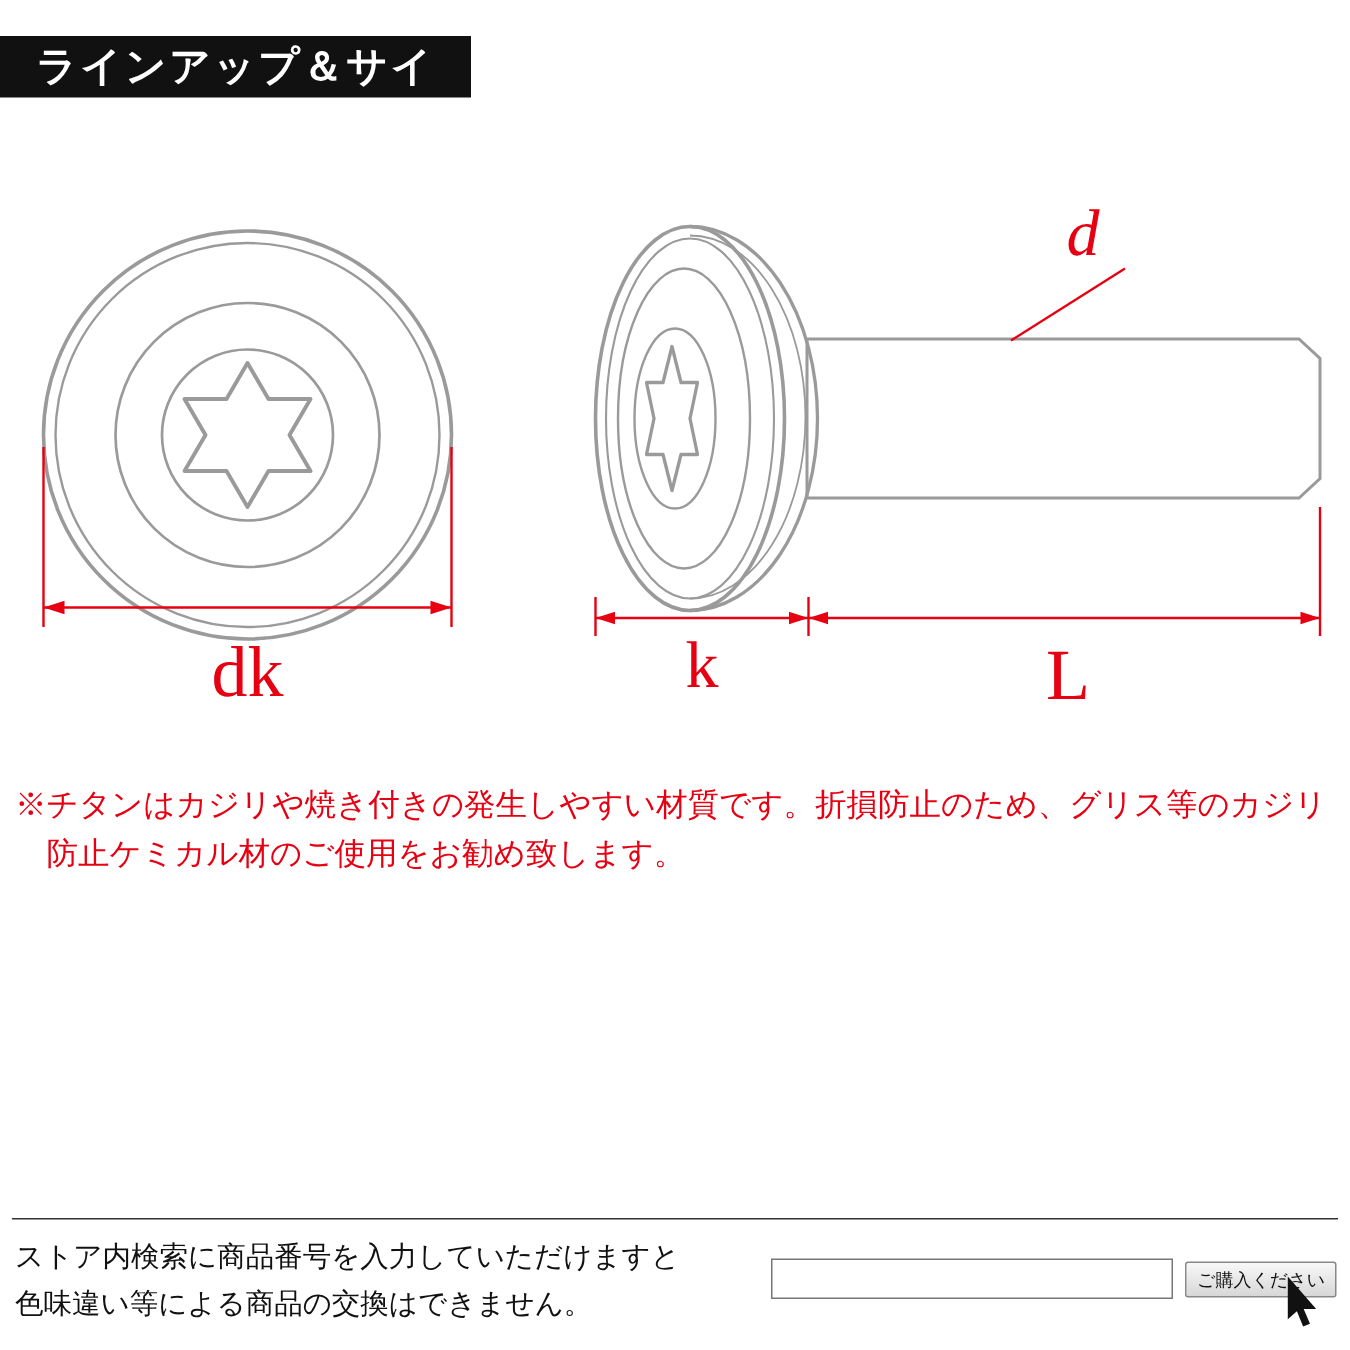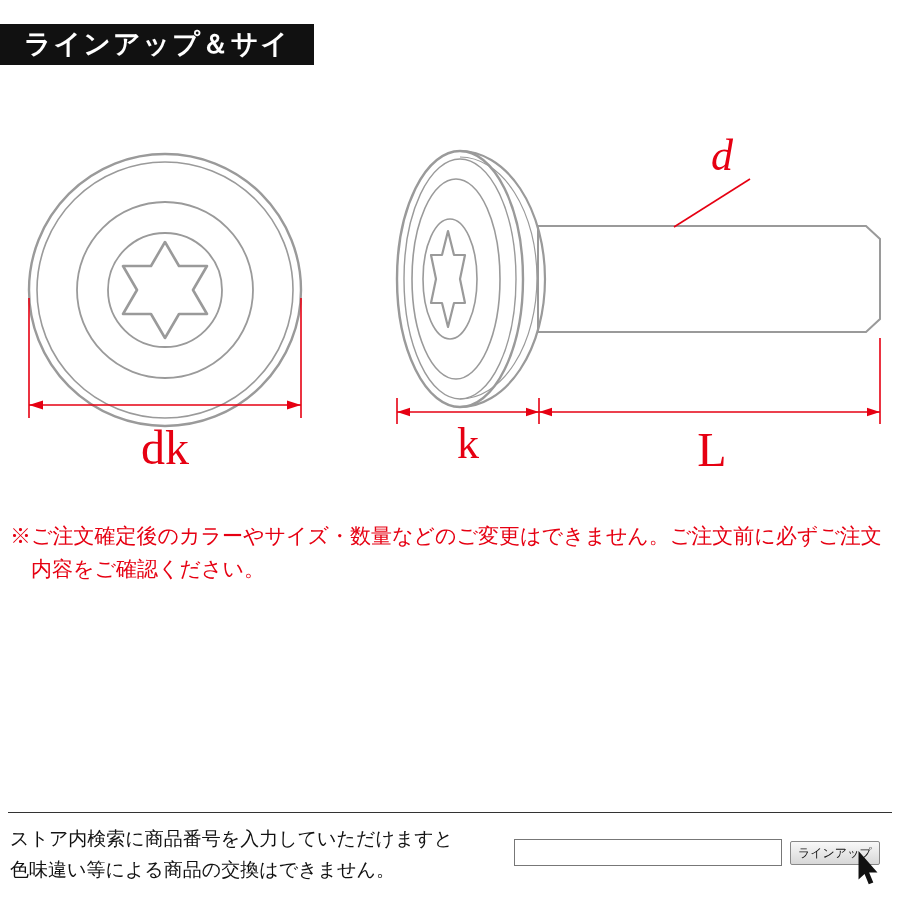--- a/index.html
+++ b/index.html
@@ -97,28 +97,28 @@
       <text class="dim-label" x="712" y="406" font-size="48" text-anchor="middle">L</text>
     </g>
 
     <g>
       <line class="red" x1="674" y1="167" x2="750" y2="119"></line>
       <text class="dim-label" x="722" y="110" font-size="44" text-anchor="middle" font-style="italic">d</text>
     </g>
   </svg>
 
   <div class="notes">
-    <p>※ご注文確定後のカラーやサイズ・数量などのご変更はできません。ご注文前に必ずご注文内容をご確認ください。</p>
+    <p>※チタンはカジリや焼き付きの発生しやすい材質です。折損防止のため、グリス等のカジリ防止ケミカル材のご使用をお勧め致します。</p>
   </div>
 
   <div class="search-section">
     <div class="search-text">
       <div>ストア内検索に商品番号を入力していただけますと</div>
       <div>色味違い等による商品の交換はできません。</div>
     </div>
     <input class="search-input" type="text" value="" style="">
-    <button class="search-button">ラインアップ</button>
+    <button class="search-button">ご購入ください</button>
     <svg class="cursor" viewBox="0 0 12 19">
       <path d="M1,0 L1,15 L4.2,12.2 L6.4,17.6 L8.8,16.6 L6.6,11.4 L11,11.4 Z" fill="#111"></path>
     </svg>
   </div>
 
 </div>
 
 </body></html>

